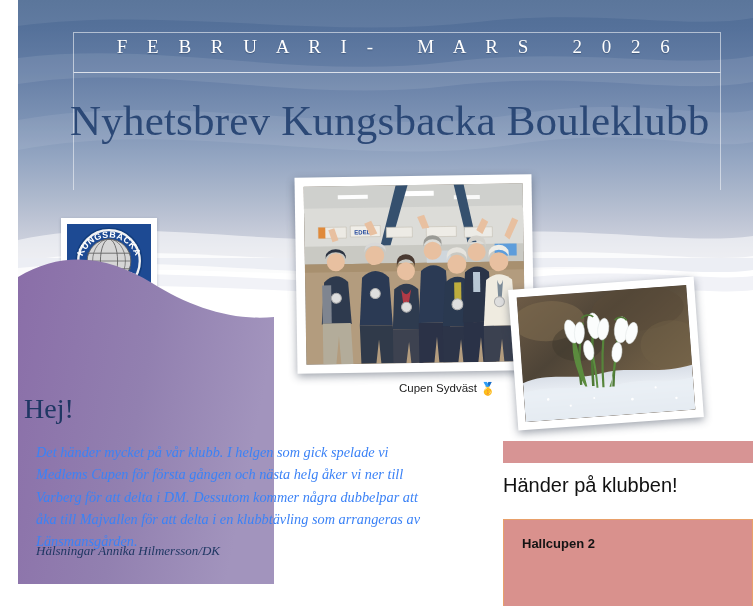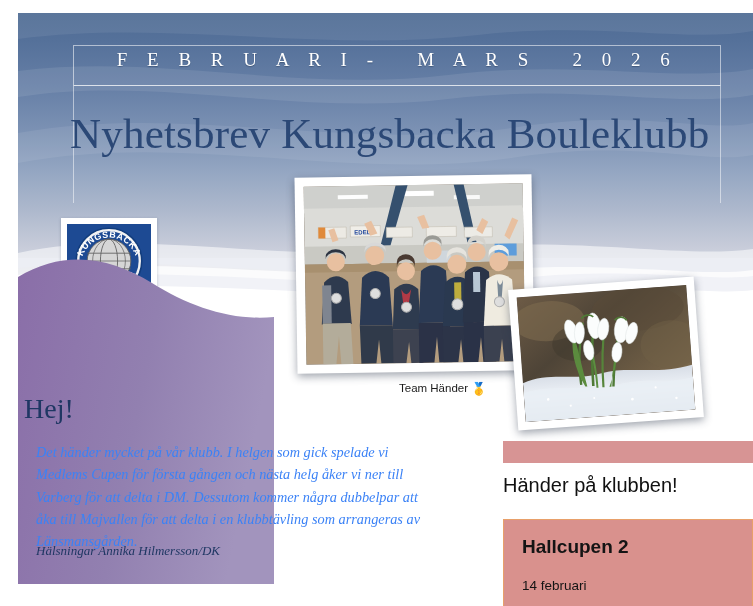--- a/index.html
+++ b/index.html
@@ -19,21 +19,20 @@
         #4f6c94 0%,
         #55719a 10%,
         #667fa6 26%,
         #7c92b4 42%,
         #94a6c2 56%,
         #aeb9cd 70%,
         #c6cbd9 82%,
         #d9dbe4 92%,
         #e3e3ea 100%);
     overflow:hidden;
-    margin-top:13px;
   }
   .banner-wave { position:absolute; left:0; top:0; width:100%; height:100%; }
 
   .banner-frame-top {
     position:absolute; left:55px; top:32px; width:648px; height:40px;
     border:1px solid rgba(255,255,255,.55);
     border-bottom:none;
   }
   .banner-frame-bot {
     position:absolute; left:55px; top:72px; width:648px; height:118px;
@@ -122,21 +121,21 @@
   .events-title {
     position:absolute; left:503px; top:474px; width:250px;
     text-align:left;
     font-size:20px; color:#111111; white-space:nowrap;
   }
   .event-box {
     position:absolute; left:503px; top:519px; width:250px; height:110px;
     background:#d9918d; border:1.5px solid #e8a06a;
     padding:16px 0 0 18px;
   }
-  .event-name { font-size:19px; font-weight:bold; color:#141414; margin-bottom:20px; }
+  .event-name { font-size:13px; font-weight:bold; color:#141414; margin-bottom:4px; }
   .event-date { font-size:13.5px; color:#141414; margin-bottom:2px; }
   .event-time { font-size:13.5px; color:#141414; }
 </style>
 </head>
 <body>
 
 <div class="page">
 
   <div class="banner">
     <svg class="banner-wave" viewBox="0 0 735 283" preserveAspectRatio="none">
@@ -264,21 +263,21 @@
           <path d="M181,96 q13,-11 26,0 l3,46 l-32,0 Z" fill="#efebe0"></path>
           <path d="M192,96 q3,10 6,0 l-2,22 l-3,0 Z" fill="#7b8a97"></path>
           <circle cx="194" cy="118" r="5" fill="#dedede" stroke="#b0b0b0"></circle>
           <path d="M178,142 l32,0 l2,36 l-14,0 l-2,-23 l-3,23 l-15,0 Z" fill="#3b4150"></path>
         </g>
       </svg>
     </div>
   </div>
 
   <div class="caption">
-    <span>Team Händer</span><span class="medal">🥇</span>
+    <span>Cupen Sydväst</span><span class="medal">🥇</span>
   </div>
 
   <div class="photo-flower">
     <div class="pic">
       <svg viewBox="0 0 170 125" preserveAspectRatio="none" width="100%" height="100%">
         <defs>
           <linearGradient id="bgBlur" x1="0" y1="0" x2="1" y2="1">
             <stop offset="0%" stop-color="#6d5b46"></stop>
             <stop offset="35%" stop-color="#4e4437"></stop>
             <stop offset="65%" stop-color="#6a5a43"></stop>
@@ -346,16 +345,15 @@
 
   <div class="hej">Hej!</div>
   <div class="lead">Det händer mycket på vår klubb. I helgen som gick spelade vi Medlems Cupen för första gången och nästa helg åker vi ner till Varberg för att delta i DM. Dessutom kommer några dubbelpar att åka till Majvallen för att delta i en klubbtävling som arrangeras av Länsmansgården.</div>
   <div class="signoff">Hälsningar Annika Hilmersson/DK</div>
 
   <div class="rose-bar"></div>
   <div class="events-title">Händer på klubben!</div>
 
   <div class="event-box">
     <div class="event-name">Hallcupen 2</div>
-    <div class="event-date">14 februari</div>
   </div>
 
 </div>
 
 </body></html>

